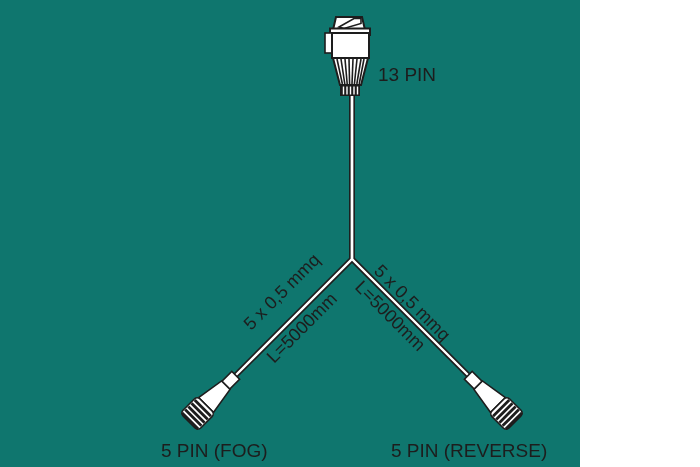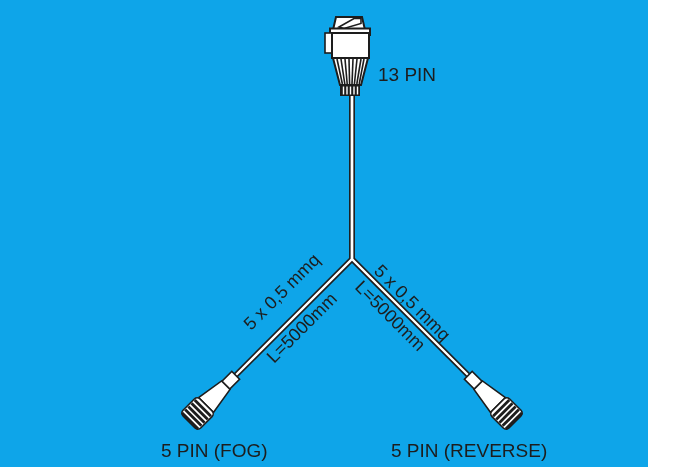--- a/index.html
+++ b/index.html
@@ -1,20 +1,20 @@
 <!DOCTYPE html>
 <html><head>
 <meta charset="utf-8">
 <style>
   html, body { margin: 0; padding: 0; background: #ffffff; }
   .canvas {
     position: relative;
-    width: 648px;
+    width: 580px;
     height: 467px;
-    background: #0ea5e9;
+    background: #0f766e;
     overflow: hidden;
     font-family: "Liberation Sans", sans-serif;
   }
   svg { display: block; }
   svg text {
     fill: #1d1d1d;
     font-family: "Liberation Sans", sans-serif;
   }
   .outline { fill: #ffffff; stroke: #1d1d1d; }
   .w2 { stroke-width: 2; }

